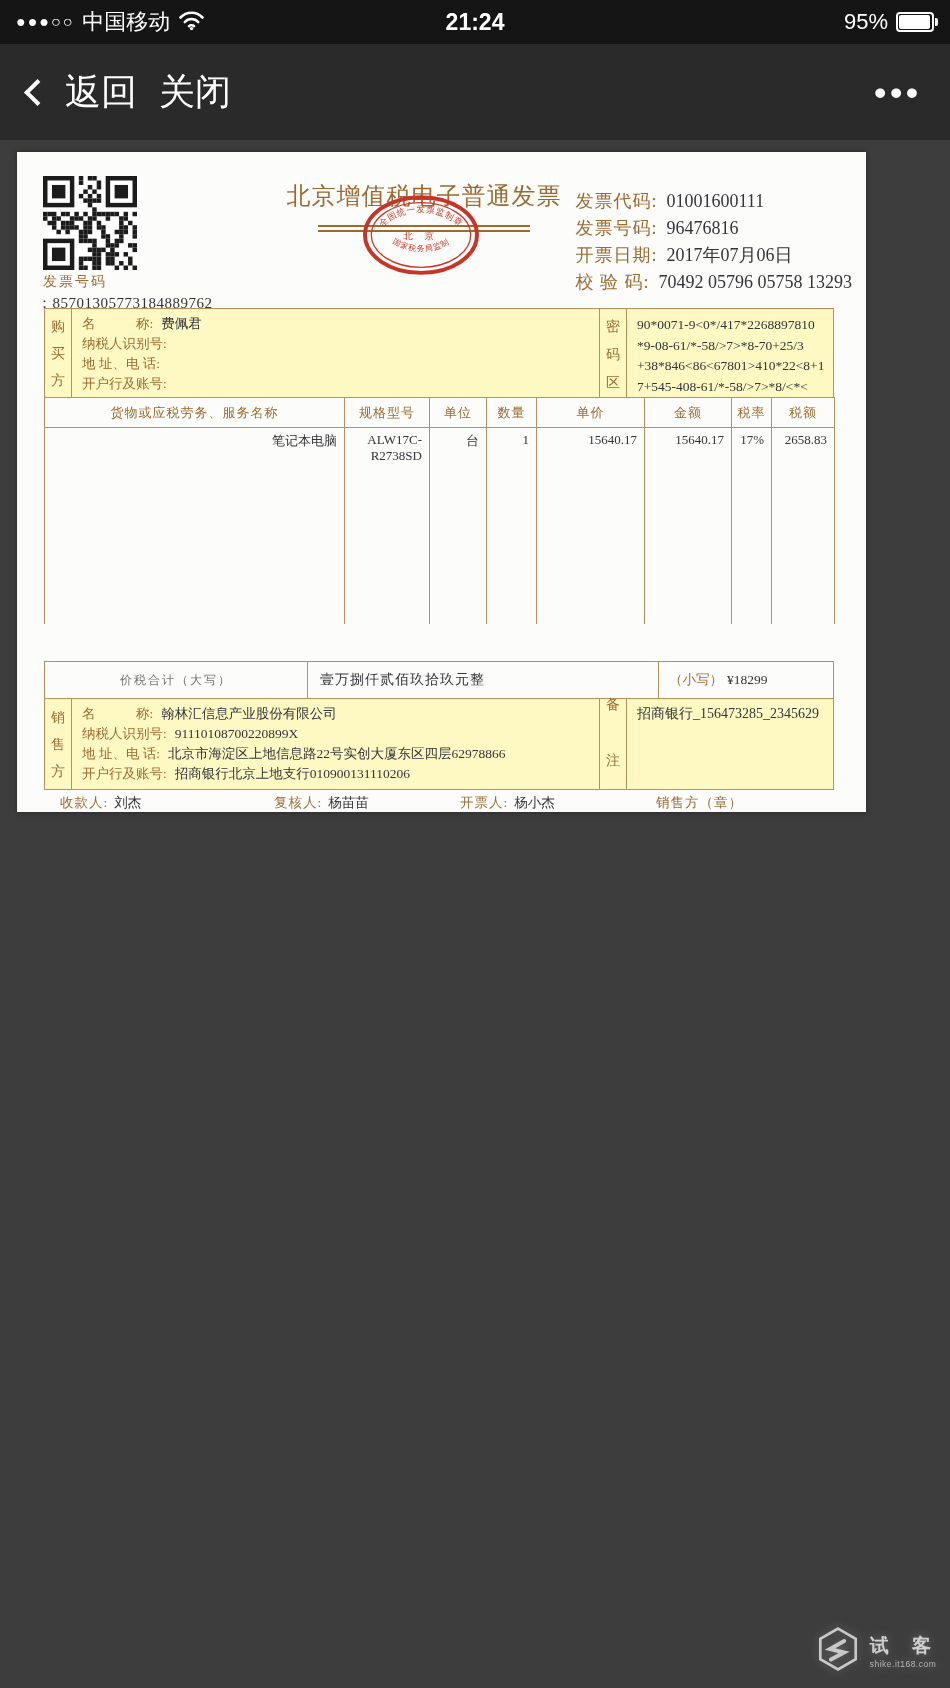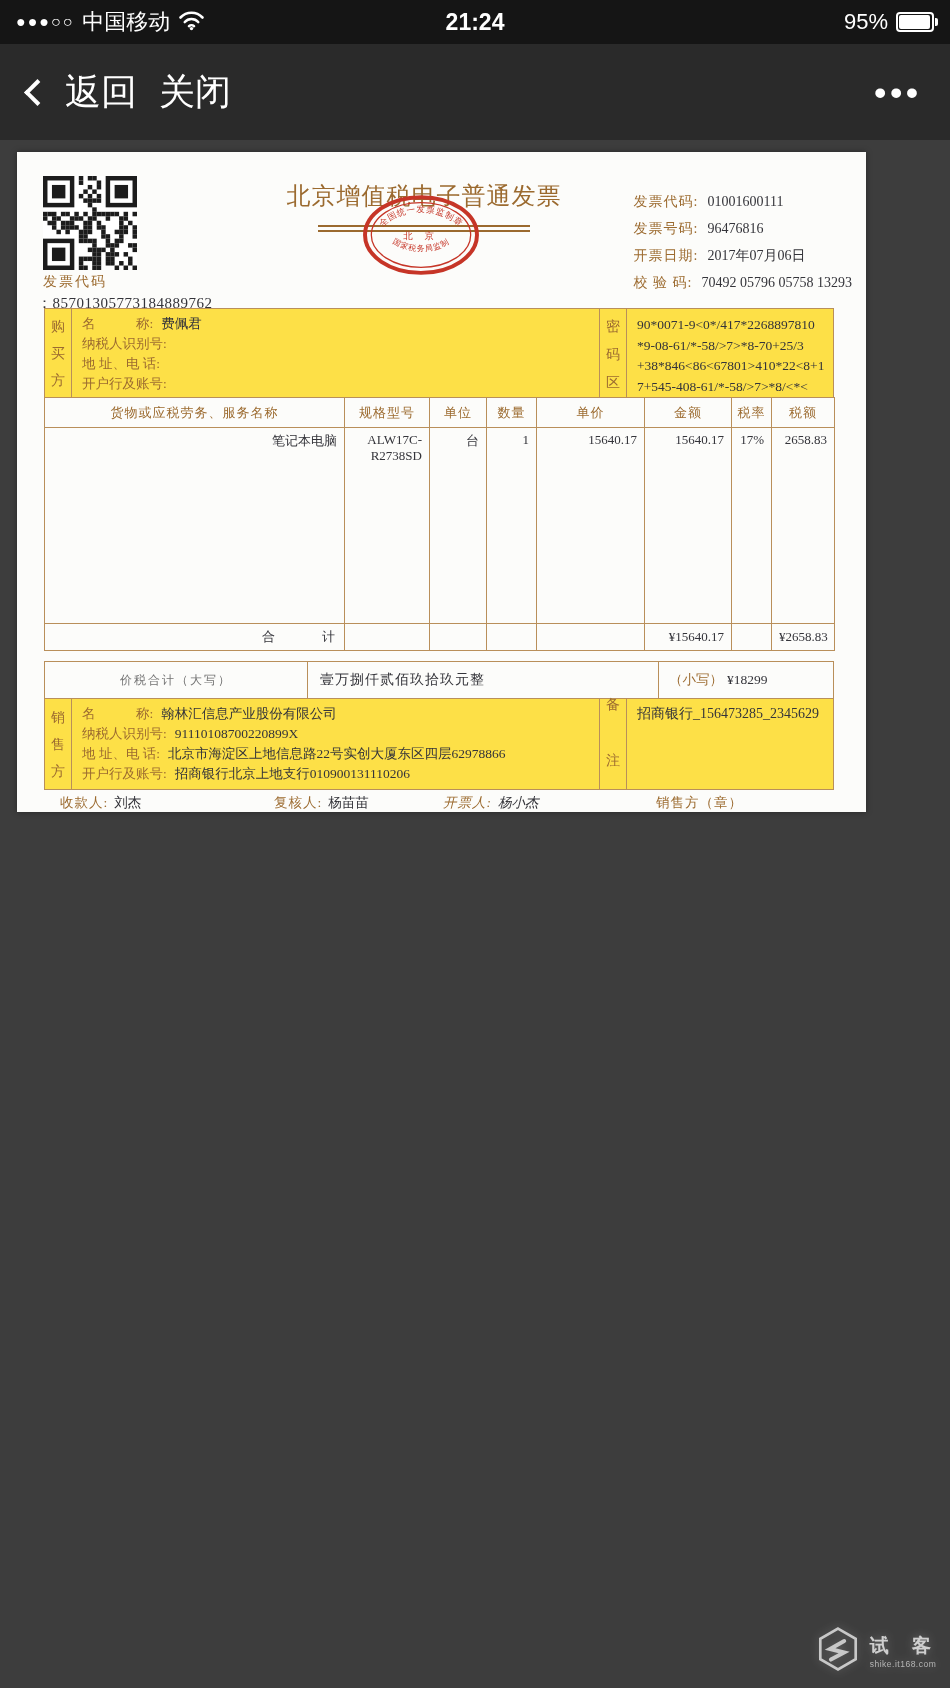--- a/index.html
+++ b/index.html
@@ -39,26 +39,26 @@
 
   .machine{position:absolute;left:20px;top:142px;font-size:15px;color:#34343a;letter-spacing:.5px;}
 
   .title-block{position:absolute;left:242px;top:28px;width:330px;text-align:center;}
   .inv-title{font-size:24px;color:#9b6a2f;letter-spacing:1px;white-space:nowrap;}
   .dbl{width:212px;height:7px;border-top:2px solid #9b6a2f;border-bottom:2px solid #9b6a2f;margin:13px auto 0;}
   .stamp{position:absolute;left:102px;top:14px;width:120px;height:82px;}
   .stamp svg{width:100%;height:100%;}
 
   .meta{position:absolute;right:14px;top:36px;}
-  .meta-row{display:flex;gap:9px;line-height:27px;font-size:14px;}
+  .meta-row{display:flex;gap:9px;line-height:27px;font-size:18px;}
   .meta-row .lab{color:#9c6b30;letter-spacing:1px;}
   .meta-row .val{color:#34343a;}
 
   
-  .party{position:absolute;left:27px;width:790px;display:flex;border:1px solid #b98f5a;background:#fde047;}
+  .party{position:absolute;left:27px;width:790px;display:flex;border:1px solid #b98f5a;background:#fef9c3;}
   .buyer{top:156px;height:90px;}
   .seller{top:546px;height:92px;}
   .side{width:27px;border-right:1px solid #b98f5a;display:flex;align-items:center;justify-content:center;}
   .side span{width:15px;word-break:break-all;text-align:center;font-size:14px;color:#9c6b30;line-height:27px;}
   .pcontent{flex:1;border-right:1px solid #b98f5a;padding:5px 10px;display:flex;flex-direction:column;justify-content:space-between;}
   .prow{display:flex;font-size:13.5px;line-height:20px;}
   .prow .lab{color:#9c6b30;white-space:nowrap;}
   .prow .val{color:#34343a;margin-left:8px;white-space:nowrap;}
   .sidecell{width:27px;border-right:1px solid #b98f5a;display:flex;align-items:flex-end;justify-content:center;}
   .sidecell span{width:15px;word-break:break-all;text-align:center;font-size:14px;color:#9c6b30;line-height:28px;}
@@ -84,21 +84,21 @@
   .sum2{flex:1;border-right:1px solid #b98f5a;display:flex;align-items:center;padding:0 12px;color:#34343a;font-size:14px;letter-spacing:1px;}
   .sum3{width:174px;display:flex;align-items:center;padding:0 10px;font-size:13.5px;}
   .sum3 .lab{color:#9c6b30;}
   .sum3 .val{color:#34343a;margin-left:4px;}
 
   
   .ffooter{position:absolute;left:27px;top:642px;width:790px;height:28px;}
   .fgroup{position:absolute;font-size:13.5px;white-space:nowrap;}
   .fgroup .lab{color:#9c6b30;letter-spacing:1px;}
   .fgroup .val{color:#34343a;margin-left:6px;}
-  .f0{left:16px;} .f1{left:230px;} .f2{left:399px;font-style:italic;} .f3{left:612px;}
+  .f0{left:16px;} .f1{left:230px;} .f2{left:416px;} .f3{left:612px;}
 
   
   .wm{position:absolute;right:10px;bottom:12px;display:flex;align-items:center;gap:9px;opacity:.88;
       filter:drop-shadow(0 0 5px rgba(255,255,255,.25));}
   .wm-txt{display:flex;flex-direction:column;}
   .wm-title{font-size:19px;font-weight:700;color:#e3e3e3;letter-spacing:9px;white-space:nowrap;}
   .wm-url{font-size:8.5px;color:#c4c4c4;letter-spacing:.5px;}
 </style>
 </head>
 <body>
@@ -276,21 +276,21 @@
           <rect x="76" y="76" width="4" height="4"></rect>
           <rect x="32" y="80" width="4" height="4"></rect>
           <rect x="36" y="80" width="4" height="4"></rect>
           <rect x="44" y="80" width="4" height="4"></rect>
           <rect x="48" y="80" width="4" height="4"></rect>
           <rect x="64" y="80" width="4" height="4"></rect>
           <rect x="72" y="80" width="4" height="4"></rect>
           <rect x="80" y="80" width="4" height="4"></rect>
         </g>
     </svg>
-    <div class="qr-label">发票代码</div>
+    <div class="qr-label">发票号码</div>
   </div>
 
   <div class="machine">：85701305773184889762</div>
 
   <div class="title-block">
     <div class="inv-title brown">北京增值税电子普通发票</div>
     <div class="dbl"></div>
     <div class="stamp">
       <svg viewBox="0 0 150 104">
         <ellipse cx="75" cy="52" rx="71" ry="48" fill="none" stroke="#c63527" stroke-width="5"></ellipse>
@@ -398,30 +398,20 @@
     <tr class="filler">
       <td class="bl br"></td>
           <td class="br"></td>
           <td class="br"></td>
           <td class="br"></td>
       <td class="br"></td>
           <td class="br"></td>
           <td class="br"></td>
           <td class="br"></td>
     </tr>
-    <tr class="totalrow">
-      <td class="bl br total-label">合　　　计</td>
-      <td class="br"></td>
-          <td class="br"></td>
-          <td class="br"></td>
-          <td class="br"></td>
-      <td class="br ra">¥15640.17</td>
-      <td class="br"></td>
-      <td class="br ra">¥2658.83</td>
-    </tr>
   </tbody>
     </table>
 
   <div class="sumrow">
     <div class="sum1">价税合计（大写）</div>
     <div class="sum2">壹万捌仟贰佰玖拾玖元整</div>
     <div class="sum3">
       <span class="lab">（小写）</span>
       <span class="val">¥18299</span>
     </div>

